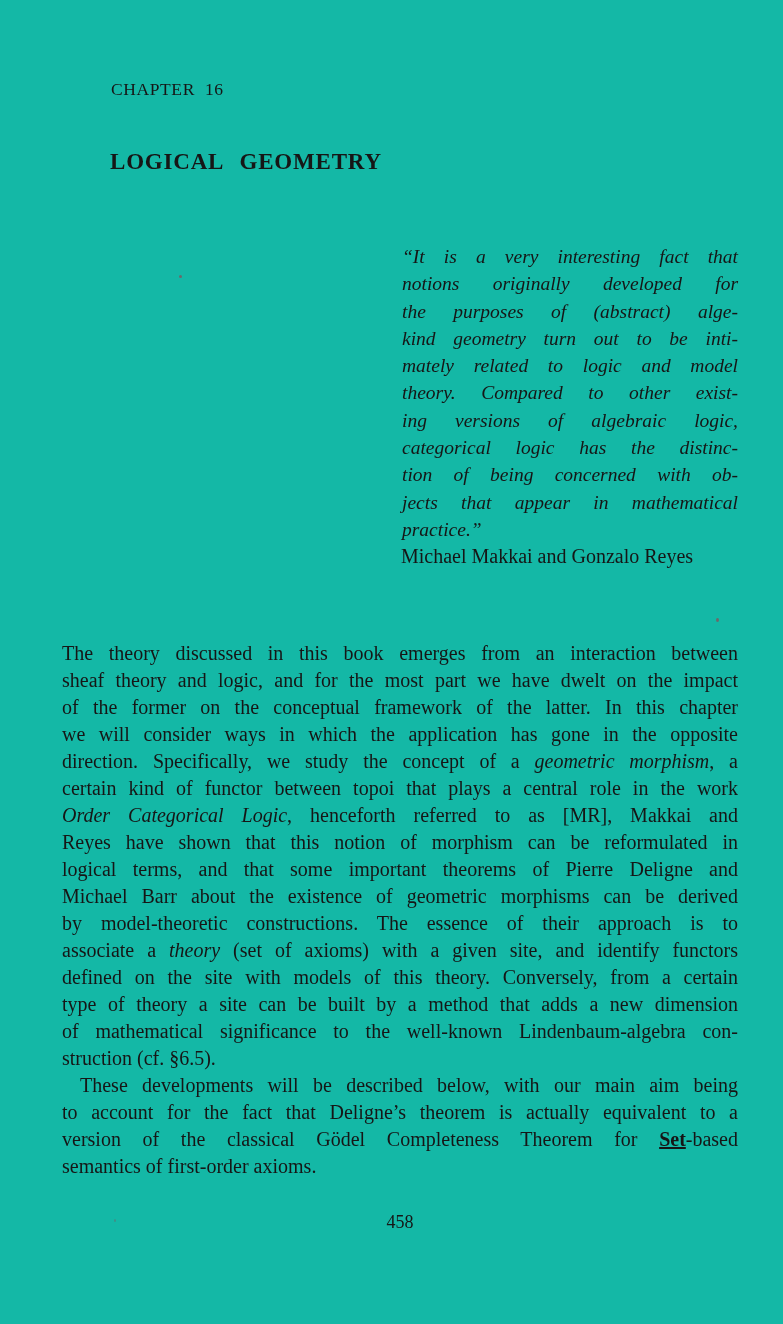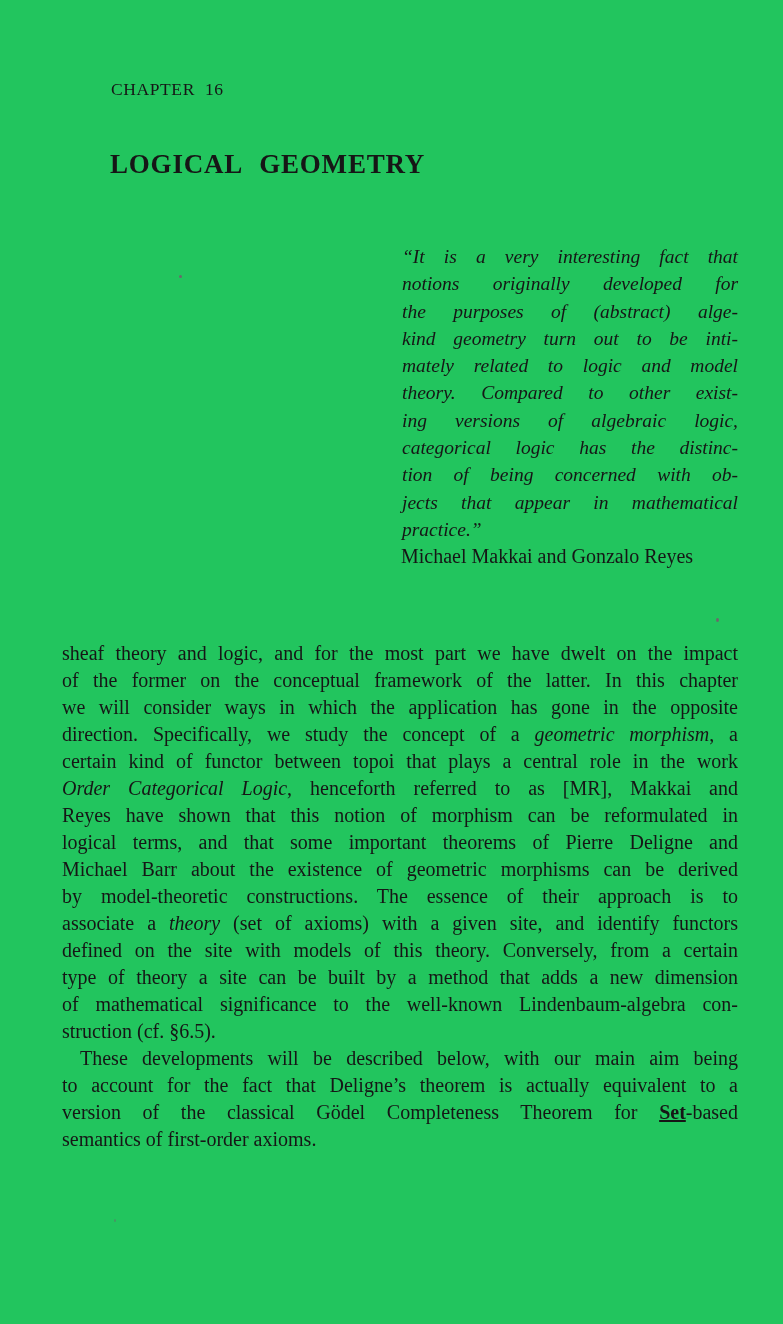--- a/index.html
+++ b/index.html
@@ -1,38 +1,38 @@
 <!DOCTYPE html>
 <html><head>
 <meta charset="utf-8">
 <style>
   html, body { margin: 0; padding: 0; background: #fefefe; }
   .page {
     position: relative;
     width: 783px;
     height: 1324px;
-    background: #22c55e;
+    background: #14b8a6;
     color: #161616;
     font-family: "Liberation Serif", "DejaVu Serif", serif;
     overflow: hidden;
   }
   .chapter-label {
     position: absolute;
     left: 111px;
     top: 79px;
     font-size: 17.5px;
     letter-spacing: 0.6px;
     word-spacing: 5px;
     white-space: nowrap;
   }
   .page-title {
     position: absolute;
     left: 110px;
     top: 149px;
-    font-size: 27px;
+    font-size: 23px;
     font-weight: bold;
     letter-spacing: 0.8px;
     word-spacing: 10px;
     white-space: nowrap;
   }
   .epigraph {
     position: absolute;
     left: 402px;
     top: 243px;
     width: 336px;
@@ -94,20 +94,21 @@
         <div class="tline"><span style="font-style: italic;">ing versions of algebraic logic,</span></div>
         <div class="tline"><span style="font-style: italic;">categorical logic has the distinc-</span></div>
         <div class="tline"><span style="font-style: italic;">tion of being concerned with ob-</span></div>
         <div class="tline"><span style="font-style: italic;">jects that appear in mathematical</span></div>
         <div class="tline last"><span style="font-style: italic;">practice.”</span></div>
       </div>
     <div class="epigraph-attribution">Michael Makkai and Gonzalo Reyes</div>
   </div>
 
   <div class="body-text">
+      <div class="tline">The theory discussed in this book emerges from an interaction between</div>
       <div class="tline">sheaf theory and logic, and for the most part we have dwelt on the impact</div>
       <div class="tline">of the former on the conceptual framework of the latter. In this chapter</div>
       <div class="tline">we will consider ways in which the application has gone in the opposite</div>
       <div class="tline">direction. Specifically, we study the concept of a <span style="font-style: italic;">geometric morphism</span>, a</div>
       <div class="tline">certain kind of functor between topoi that plays a central role in the work</div>
       <div class="tline"><span style="font-style: italic;">Order Categorical Logic</span>, henceforth referred to as [MR], Makkai and</div>
       <div class="tline">Reyes have shown that this notion of morphism can be reformulated in</div>
       <div class="tline">logical terms, and that some important theorems of Pierre Deligne and</div>
       <div class="tline">Michael Barr about the existence of geometric morphisms can be derived</div>
       <div class="tline">by model-theoretic constructions. The essence of their approach is to</div>
@@ -115,18 +116,19 @@
       <div class="tline">defined on the site with models of this theory. Conversely, from a certain</div>
       <div class="tline">type of theory a site can be built by a method that adds a new dimension</div>
       <div class="tline">of mathematical significance to the well-known Lindenbaum-algebra con-</div>
       <div class="tline last">struction (cf. §6.5).</div>
       <div class="tline indent">These developments will be described below, with our main aim being</div>
       <div class="tline">to account for the fact that Deligne’s theorem is actually equivalent to a</div>
       <div class="tline">version of the classical Gödel Completeness Theorem for <span style="font-weight: bold; text-decoration: underline;">Set</span>-based</div>
       <div class="tline last">semantics of first-order axioms.</div>
     </div>
 
+  <div class="folio">458</div>
 
   <div class="speck" style="left:179px; top:275px; width:3px; height:3px;"></div>
   <div class="speck" style="left:716px; top:618px; width:3px; height:4px;"></div>
   <div class="speck" style="left:114px; top:1219px; width:2px; height:3px; opacity:0.5;"></div>
 
 </div>
 
 </body></html>

